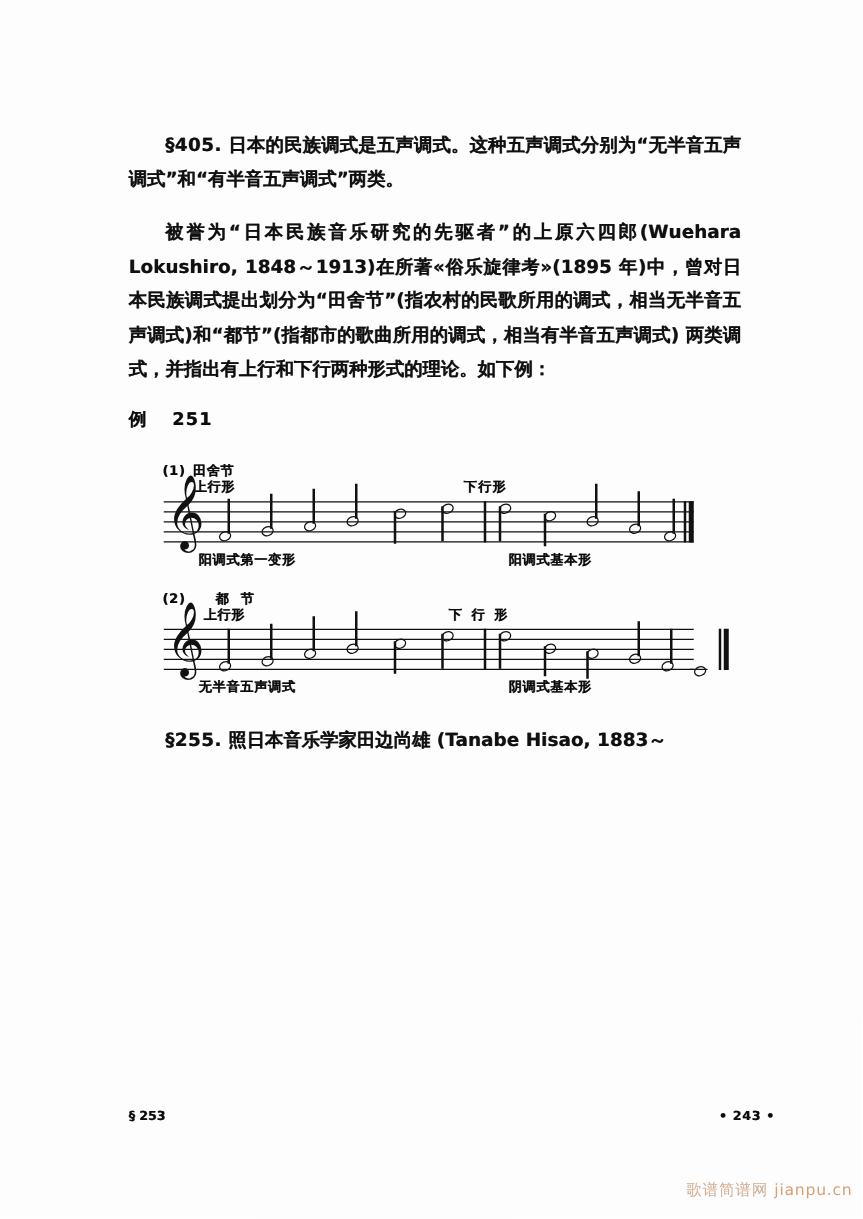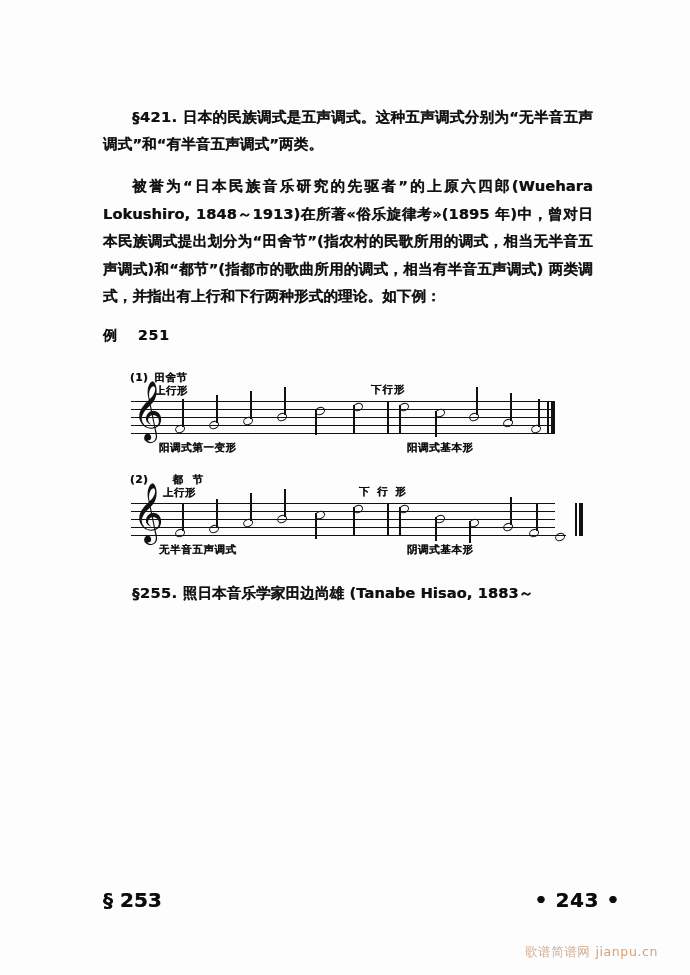--- a/index.html
+++ b/index.html
@@ -172,45 +172,45 @@
 
   
   #footer {
     position: absolute;
     left: 103px;
     right: 70px;
     top: 888px;
     display: flex;
     justify-content: space-between;
     align-items: baseline;
-    font-size: 20px;
+    font-size: 10px;
     font-weight: 700;
   }
   #footer .pageno { letter-spacing: .6px; }
 
   #watermark {
     position: absolute;
-    right: 32px;
+    right: 8px;
     bottom: 14px;
     font-size: 12.5px;
     color: #c9a183;
     opacity: .85;
     letter-spacing: .6px;
     white-space: nowrap;
   }
   #watermark .dom { color: #d08f5d; margin-left: 5px; }
 </style>
 </head>
 <body>
 
 <div id="page">
   <div id="page-inner">
 
     <p class="para indent scan">
-      <span class="sect">§421.</span>
+      <span class="sect">§405.</span>
       <span>日本的民族调式是五声调式。这种五声调式分别为“无半音五声调式”和“有半音五声调式”两类。</span>
     </p>
 
 
     <p class="para indent scan">
       <span>被誉为“日本民族音乐研究的先驱者”的上原六四郎(Wuehara Lokushiro, 1848～1913)在所著«俗乐旋律考»(1895 年)中，曾对日本民族调式提出划分为“田舍节”(指农村的民歌所用的调式，相当无半音五声调式)和“都节”(指都市的歌曲所用的调式，相当有半音五声调式) 两类调式，并指出有上行和下行两种形式的理论。如下例：</span>
     </p>
 
     <div class="ex-label scan">
       <span>例</span>

